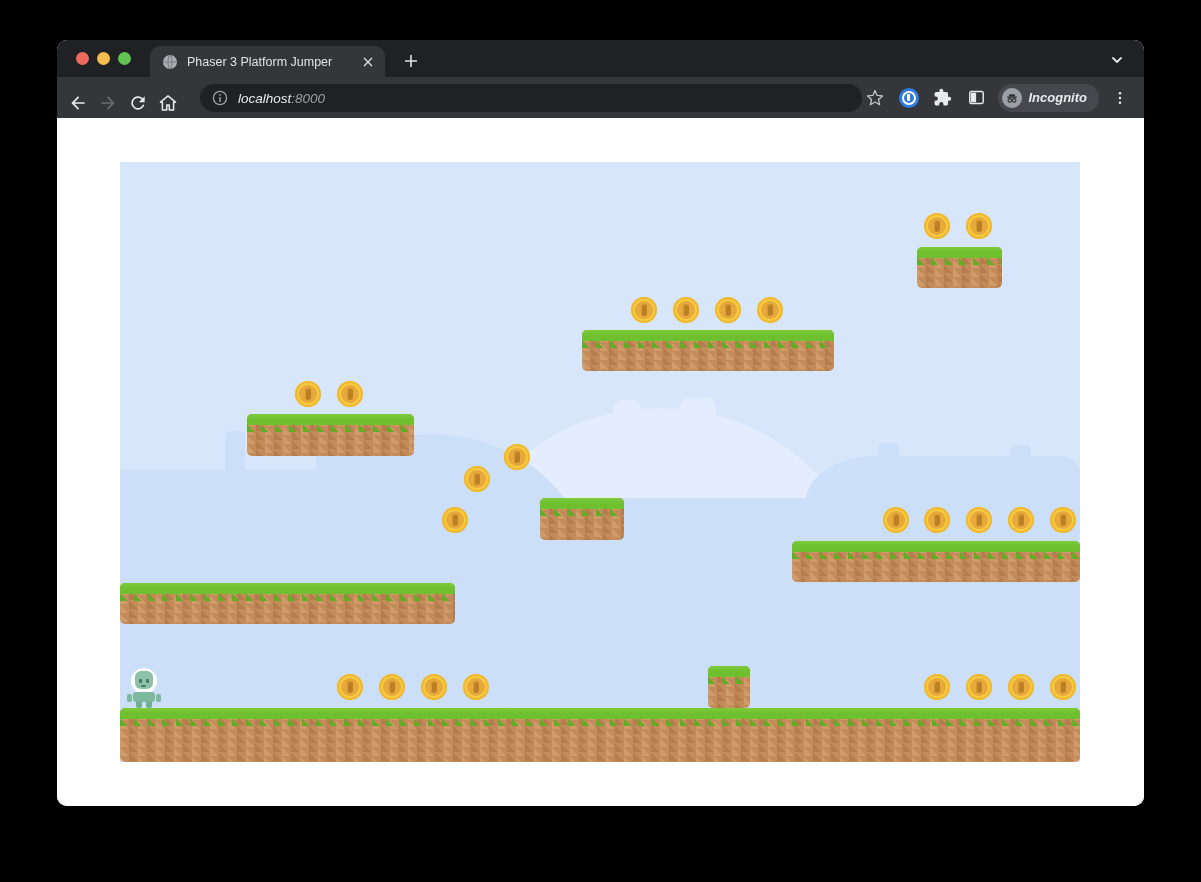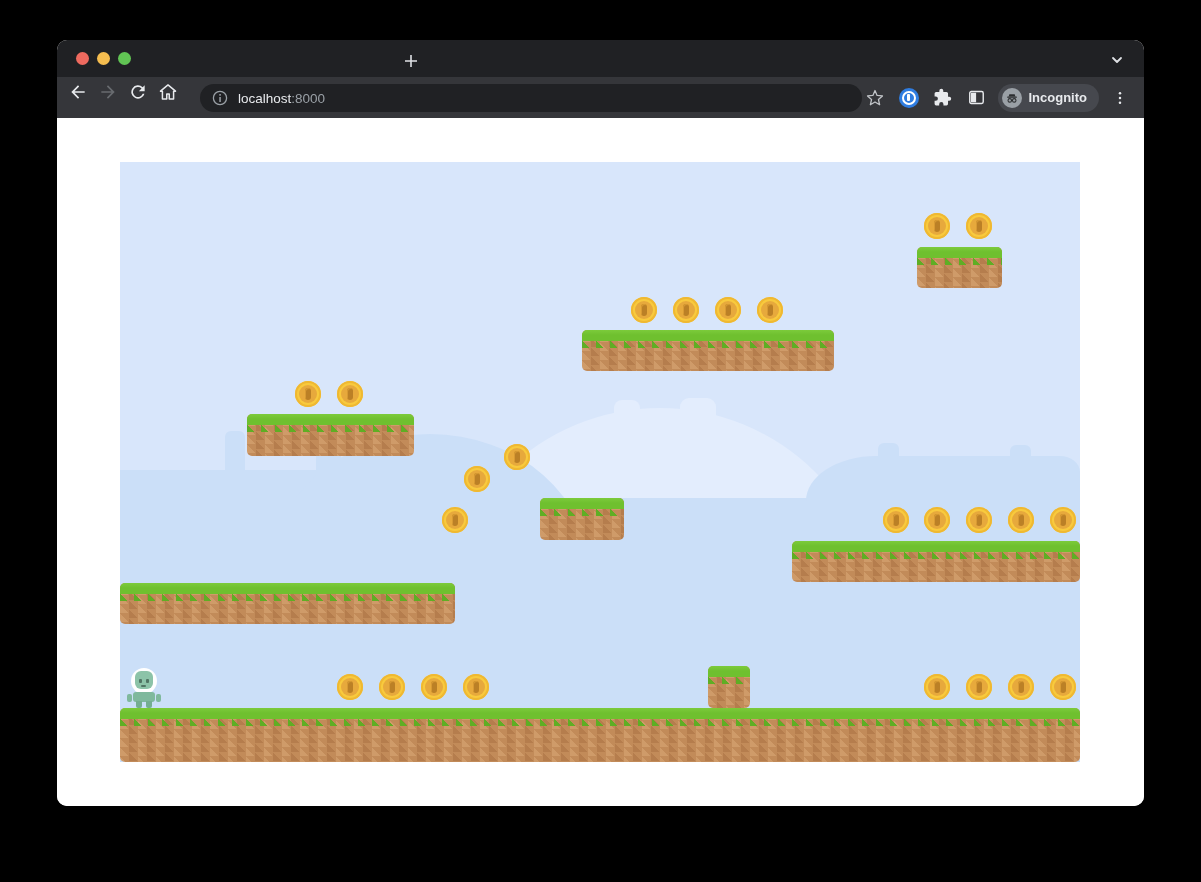--- a/index.html
+++ b/index.html
@@ -15,21 +15,21 @@
   .t-yellow { left:40px;  background:#f5bd4f; }
   .t-green  { left:61px;  background:#61c454; }
   .tab { position:absolute; left:93px; top:6px; width:235px; height:31px; background:#35363a; border-radius:10px 10px 0 0; display:flex; align-items:center; padding:0 8px 0 12px; }
   .favicon { width:16px; height:16px; flex:0 0 16px; }
   .tab-title { flex:1; margin-left:9px; font-size:12.5px; color:#dfe1e5; white-space:nowrap; overflow:hidden; }
   .tab-close { width:18px; height:18px; display:flex; align-items:center; justify-content:center; border-radius:4px; }
   .newtab { position:absolute; left:341px; top:8px; width:26px; height:26px; display:flex; align-items:center; justify-content:center; border-radius:50%; }
   .tab-chevron { position:absolute; right:16px; top:9px; width:22px; height:22px; display:flex; align-items:center; justify-content:center; }
 
   
-  .toolbar { position:relative; height:41px; background:#35363a; display:flex; align-items:flex-start; }
+  .toolbar { position:relative; height:41px; background:#35363a; display:flex; align-items:flex-end;font-style:italic; }
   .navbtn { width:30px; height:30px; display:flex; align-items:center; justify-content:center; border-radius:50%; flex:0 0 auto; }
   .navbtn.first { margin-left:6px; }
   .urlbar { position:absolute; left:143px; top:7px; width:662px; height:28px; background:#202124; border-radius:14px; display:flex; align-items:center; padding:0 12px; }
   .url-text { margin-left:10px; font-size:13.5px; }
   .url-host { color:#e8eaed; }
   .url-port { color:#9aa0a6; }
   .right-icons { position:absolute; right:9px; top:0; height:41px; display:flex; align-items:center; gap:4px; }
   .tool-ic { width:30px; height:30px; display:flex; align-items:center; justify-content:center; border-radius:50%; }
   .onep { width:20px; height:20px; border-radius:50%; background:#2f7de1; display:flex; align-items:center; justify-content:center; }
   .onep .ring { width:14px; height:14px; border:2px solid #fff; border-radius:50%; display:flex; align-items:center; justify-content:center; }
@@ -81,20 +81,32 @@
 </head>
 <body>
 
 <div class="window">
 
   <div class="tabbar">
     <div class="traffic t-red"></div>
     <div class="traffic t-yellow"></div>
     <div class="traffic t-green"></div>
 
+    <div class="tab">
+      <svg class="favicon" viewBox="0 0 16 16">
+        <circle cx="8" cy="8" r="7" fill="#a9acb1"></circle>
+        <path d="M1.5 8h13 M8 1.2c-2.6 1.8-2.6 11.8 0 13.6 M8 1.2c2.6 1.8 2.6 11.8 0 13.6" stroke="#7c7f84" stroke-width="1.1" fill="none"></path>
+      </svg>
+      <span class="tab-title">Phaser 3 Platform Jumper</span>
+      <span class="tab-close">
+        <svg width="10" height="10" viewBox="0 0 10 10">
+            <path d="M1 1l8 8M9 1L1 9" stroke="#dfe1e5" stroke-width="1.3"></path>
+          </svg>
+      </span>
+    </div>
 
     <div class="newtab">
       <svg width="14" height="14" viewBox="0 0 14 14">
           <path d="M7 1v12M1 7h12" stroke="#dfe1e5" stroke-width="1.6"></path>
         </svg>
     </div>
 
     <div class="tab-chevron">
       <svg width="14" height="14" viewBox="0 0 14 14">
           <path d="M3 5l4 4 4-4" stroke="#dfe1e5" stroke-width="1.8" fill="none" stroke-linecap="round" stroke-linejoin="round"></path>

